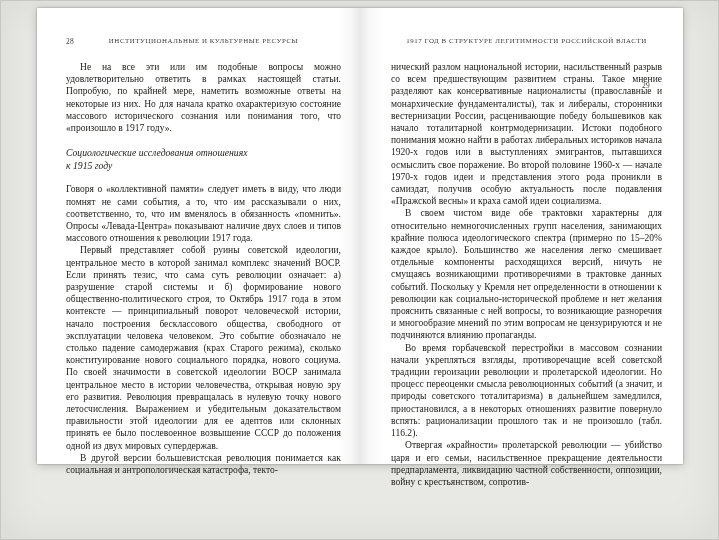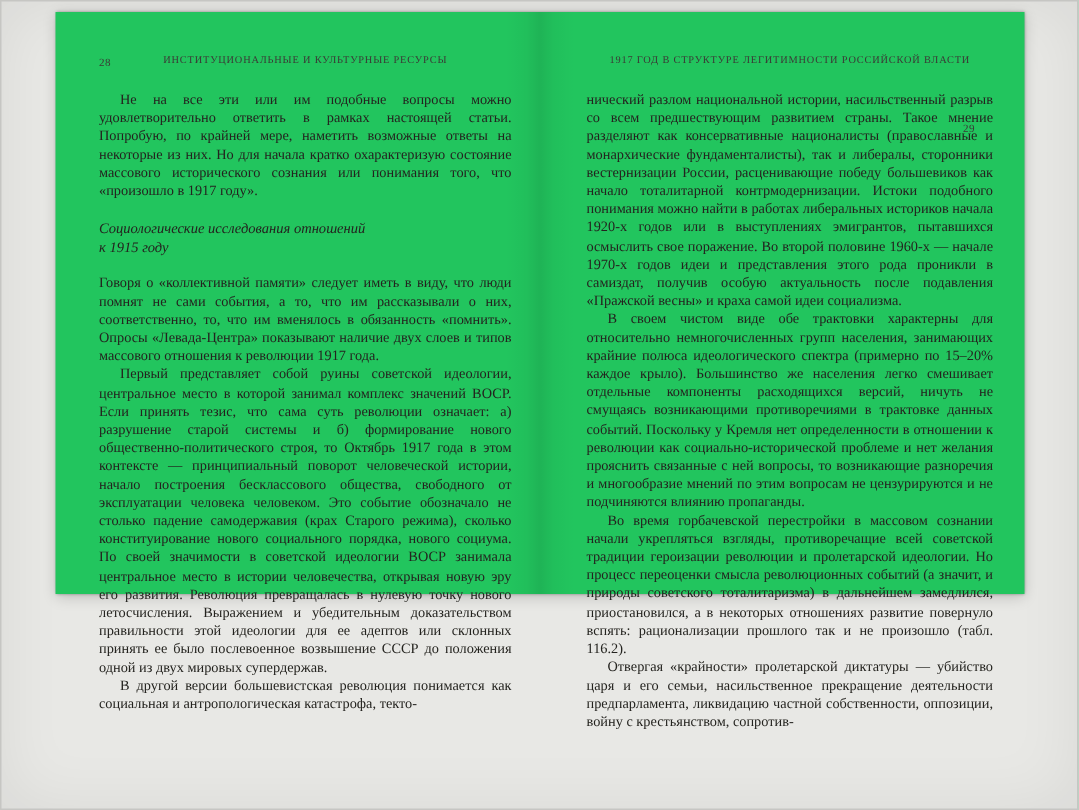--- a/index.html
+++ b/index.html
@@ -10,22 +10,22 @@
   }
   .scene {
     position: relative;
     width: 719px; height: 540px;
     background: #e8e8e5;
     box-shadow: inset 0 0 0 1px #c6c6c3, inset 0 0 45px rgba(0,0,0,0.07);
   }
   .spread {
     position: absolute;
     left: 37px; top: 8px;
-    width: 646px; height: 388px;
-    background: #22c55e;
+    width: 646px; height: 456px;
+    background: #ffffff;
     box-shadow: 0 0 2px rgba(0,0,0,0.35), 0 2px 9px rgba(0,0,0,0.18);
     display: flex;
     font-family: Liberation Serif, serif;
   }
   .spread .gutter-shade {
     content: "";
     position: absolute;
     left: 50%; top: 0; bottom: 0;
     width: 46px;
     transform: translateX(-50%);
@@ -84,35 +84,35 @@
 <div class="scene">
   <div class="spread">
 
     <div class="page page-left">
       <div class="running-head">
         <span class="folio">28</span>
         <span class="rh-title">ИНСТИТУЦИОНАЛЬНЫЕ И КУЛЬТУРНЫЕ РЕСУРСЫ</span>
       </div>
       <div class="body-text">
         <p class="indent">Не на все эти или им подобные вопросы можно удовлетворительно ответить в рамках настоящей статьи. Попробую, по крайней мере, наметить возможные ответы на некоторые из них. Но для начала кратко охарактеризую состояние массового исторического сознания или понимания того, что «произошло в 1917 году».</p>
-        <h2 class="section-heading"><span>Социологические исследования отношений</span><br><span>к 1915 году</span></h2>
+        <h2 class="section-heading"><span>Социологические исследования отношениях</span><br><span>к 1915 году</span></h2>
         <p>Говоря о «коллективной памяти» следует иметь в виду, что люди помнят не сами события, а то, что им рассказывали о них, соответственно, то, что им вменялось в обязанность «помнить». Опросы «Левада-Центра» показывают наличие двух слоев и типов массового отношения к революции 1917 года.</p>
         <p class="indent">Первый представляет собой руины советской идеологии, центральное место в которой занимал комплекс значений ВОСР. Если принять тезис, что сама суть революции означает: а) разрушение старой системы и б) формирование нового общественно-политического строя, то Октябрь 1917 года в этом контексте — принципиальный поворот человеческой истории, начало построения бесклассового общества, свободного от эксплуатации человека человеком. Это событие обозначало не столько падение самодержавия (крах Старого режима), сколько конституирование нового социального порядка, нового социума. По своей значимости в советской идеологии ВОСР занимала центральное место в истории человечества, открывая новую эру его развития. Революция превращалась в нулевую точку нового летосчисления. Выражением и убедительным доказательством правильности этой идеологии для ее адептов или склонных принять ее было послевоенное возвышение СССР до положения одной из двух мировых супердержав.</p>
         <p class="indent">В другой версии большевистская революция понимается как социальная и антропологическая катастрофа, текто-</p>
       </div>
     </div>
 
     <div class="page page-right">
       <div class="running-head">
         <span class="rh-title">1917 ГОД В СТРУКТУРЕ ЛЕГИТИМНОСТИ РОССИЙСКОЙ ВЛАСТИ</span>
         <span class="folio">29</span>
       </div>
       <div class="body-text">
         <p>нический разлом национальной истории, насильственный разрыв со всем предшествующим развитием страны. Такое мнение разделяют как консервативные националисты (православные и монархические фундаменталисты), так и либералы, сторонники вестернизации России, расценивающие победу большевиков как начало тоталитарной контрмодернизации. Истоки подобного понимания можно найти в работах либеральных историков начала 1920-х годов или в выступлениях эмигрантов, пытавшихся осмыслить свое поражение. Во второй половине 1960-х — начале 1970-х годов идеи и представления этого рода проникли в самиздат, получив особую актуальность после подавления «Пражской весны» и краха самой идеи социализма.</p>
         <p class="indent">В своем чистом виде обе трактовки характерны для относительно немногочисленных групп населения, занимающих крайние полюса идеологического спектра (примерно по 15–20% каждое крыло). Большинство же населения легко смешивает отдельные компоненты расходящихся версий, ничуть не смущаясь возникающими противоречиями в трактовке данных событий. Поскольку у Кремля нет определенности в отношении к революции как социально-исторической проблеме и нет желания прояснить связанные с ней вопросы, то возникающие разноречия и многообразие мнений по этим вопросам не цензурируются и не подчиняются влиянию пропаганды.</p>
         <p class="indent">Во время горбачевской перестройки в массовом сознании начали укрепляться взгляды, противоречащие всей советской традиции героизации революции и пролетарской идеологии. Но процесс переоценки смысла революционных событий (а значит, и природы советского тоталитаризма) в дальнейшем замедлился, приостановился, а в некоторых отношениях развитие повернуло вспять: рационализации прошлого так и не произошло (табл. 116.2).</p>
-        <p class="indent">Отвергая «крайности» пролетарской диктатуры — убийство царя и его семьи, насильственное прекращение деятельности предпарламента, ликвидацию частной собственности, оппозиции, войну с крестьянством, сопротив-</p>
+        <p class="indent">Отвергая «крайности» пролетарской революции — убийство царя и его семьи, насильственное прекращение деятельности предпарламента, ликвидацию частной собственности, оппозиции, войну с крестьянством, сопротив-</p>
       </div>
     </div>
 
     <div class="gutter-shade"></div>
   </div>
 </div>
 
 </body></html>

